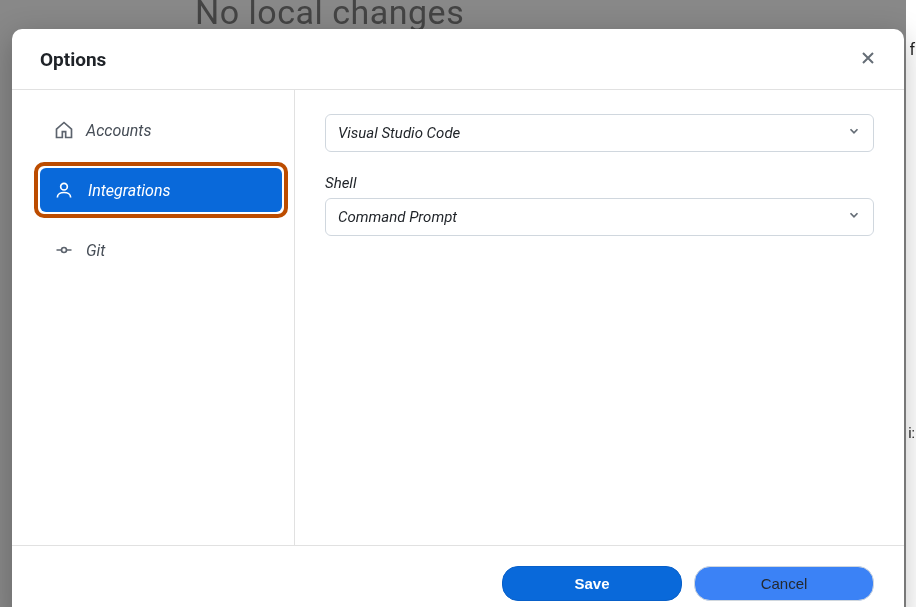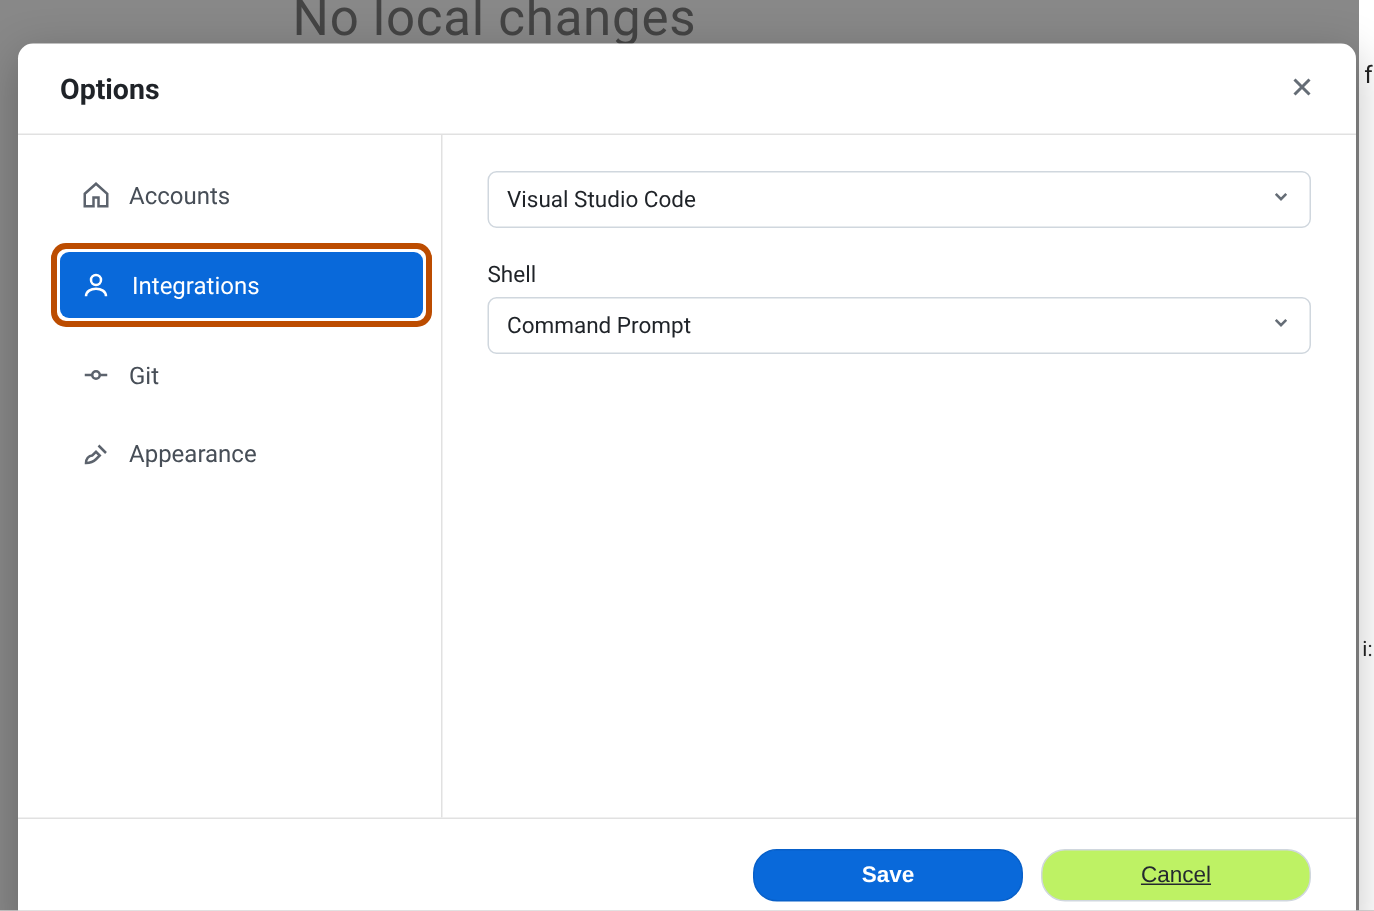--- a/index.html
+++ b/index.html
@@ -75,20 +75,21 @@
       justify-content: center;
       cursor: pointer;
       color: #656d76;
       background: transparent;
       border: none;
     }
     .close-btn svg { width: 16px; height: 16px; }
     .dialog-body {
       flex: 1;
       display: flex;
+      font-style: italic;
     }
     .sidebar {
       width: 283px;
       border-right: 1px solid #e1e1e1;
       padding: 18px 12px 18px 28px;
       display: flex;
       flex-direction: column;
       gap: 8px;
     }
     .sidebar-item {
@@ -162,24 +163,23 @@
       cursor: pointer;
       border: 1px solid transparent;
     }
     .btn-primary {
       background: #0969da;
       color: #fff;
       border-color: #0860c9;
       font-weight: 600;
     }
     .btn-secondary {
-      background: #bef264;
+      background: #3b82f6;
       color: #24292f;
       border-color: #d0d7de;
-      text-decoration: underline;
     }
   </style>
 </head>
 <body>
 
 <div class="backdrop-text">No local changes</div>
 
 <div class="right-sliver">
   <div class="f">f</div>
   <div class="i">i:</div>
@@ -225,28 +225,20 @@
         <span class="icon">
           <svg viewBox="0 0 24 24" fill="none" stroke="currentColor" stroke-width="2">
               <circle cx="12" cy="12" r="3"></circle>
               <line x1="3" y1="12" x2="9" y2="12"></line>
               <line x1="15" y1="12" x2="21" y2="12"></line>
             </svg>
         </span>
         <span>Git</span>
       </div>
 
-      <div class="sidebar-item">
-        <span class="icon">
-          <svg viewBox="0 0 24 24" fill="none" stroke="currentColor" stroke-width="2">
-              <path d="M14 6 L20 12 M4 20 C4 17 6 14 9 14 L12 11 L15 14 L12 17 C12 17 9 20 4 20 Z"></path>
-            </svg>
-        </span>
-        <span>Appearance</span>
-      </div>
 
 
 
     </div>
 
     <div class="content">
 
       <div class="select-wrap">
         <div class="select">
           <span>Visual Studio Code</span>

